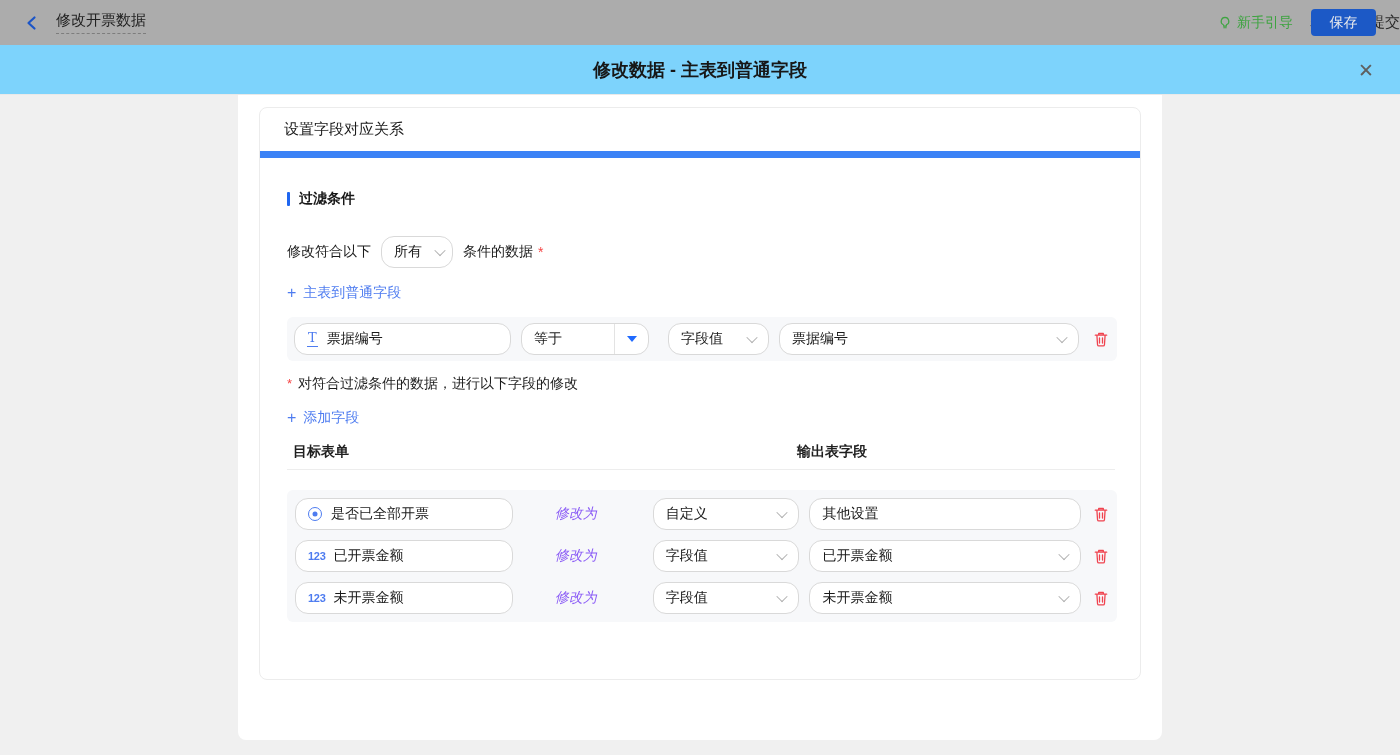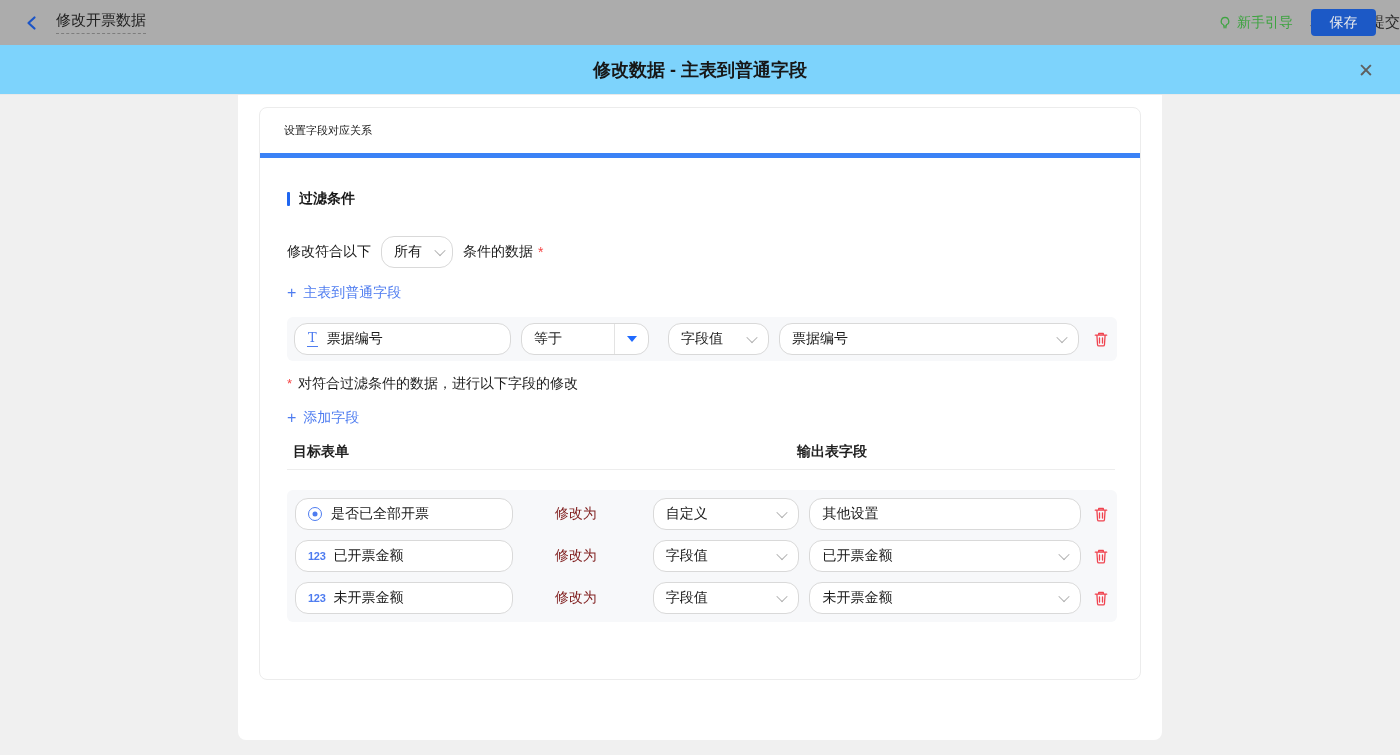--- a/index.html
+++ b/index.html
@@ -54,21 +54,21 @@
     width:924px; height:645px; background:#fff;
     border-radius:0 0 8px 8px; display:flex; flex-direction:column;
   }
   .inner-card {
     margin:12px 21px 0; height:573px;
     border:1px solid #ececec; border-radius:8px; background:#fff;
     overflow:hidden;
   }
   .card-header {
     height:50px; display:flex; align-items:center; padding:0 24px;
-    border-bottom:5px solid #3b82f6; font-size:11px; color:#1a1a1a;
+    border-bottom:7px solid #3b82f6; font-size:15px; color:#1a1a1a;
   }
   .card-content { padding:0 27px; }
 
   .section-title { display:flex; align-items:center; gap:9px; margin-top:32px; }
   .section-bar { width:3px; height:14px; background:#1f66f0; border-radius:1px; }
   .section-title span { font-weight:bold; font-size:14px; color:#171717; }
 
   .match-row { display:flex; align-items:center; margin-top:28px; }
   .match-row .txt { color:#1a1a1a; }
   .req { color:#f54545; margin-left:5px; font-size:14px; }
@@ -132,21 +132,21 @@
   .desc-row .star { color:#f54545; font-size:13px; margin-top:1px; }
 
   .table-header { position:relative; margin-top:16px; height:17px; }
   .table-header .col1 { position:absolute; left:6px; font-weight:600; color:#1f1f1f; }
   .table-header .col2 { position:absolute; left:510px; font-weight:600; color:#1f1f1f; }
   .header-divider { height:1px; background:#ededed; margin-top:9px; width:828px; }
 
   .mapping-panel { margin-top:20px; padding:8px; }
   .mapping-panel .panel-row { margin-bottom:10px; }
   .mapping-panel .panel-row:last-child { margin-bottom:0; }
-  .modify-label { width:50px; color:#7f1d1d; flex:none; }
+  .modify-label { width:50px; color:#8b5cf6; flex:none;font-style:italic; }
 
   
   .dialog-footer {
     margin-top:auto; height:60px; border-top:1px solid #ebebeb;
     display:flex; align-items:center; justify-content:center; gap:10px;
   }
   .foot-btn {
     height:34px; border:1px solid #d9d9d9; background:#fff; border-radius:5px;
     font-size:14px; color:#1f1f1f; cursor:pointer; font-family:inherit; padding:0 14px;
   }

